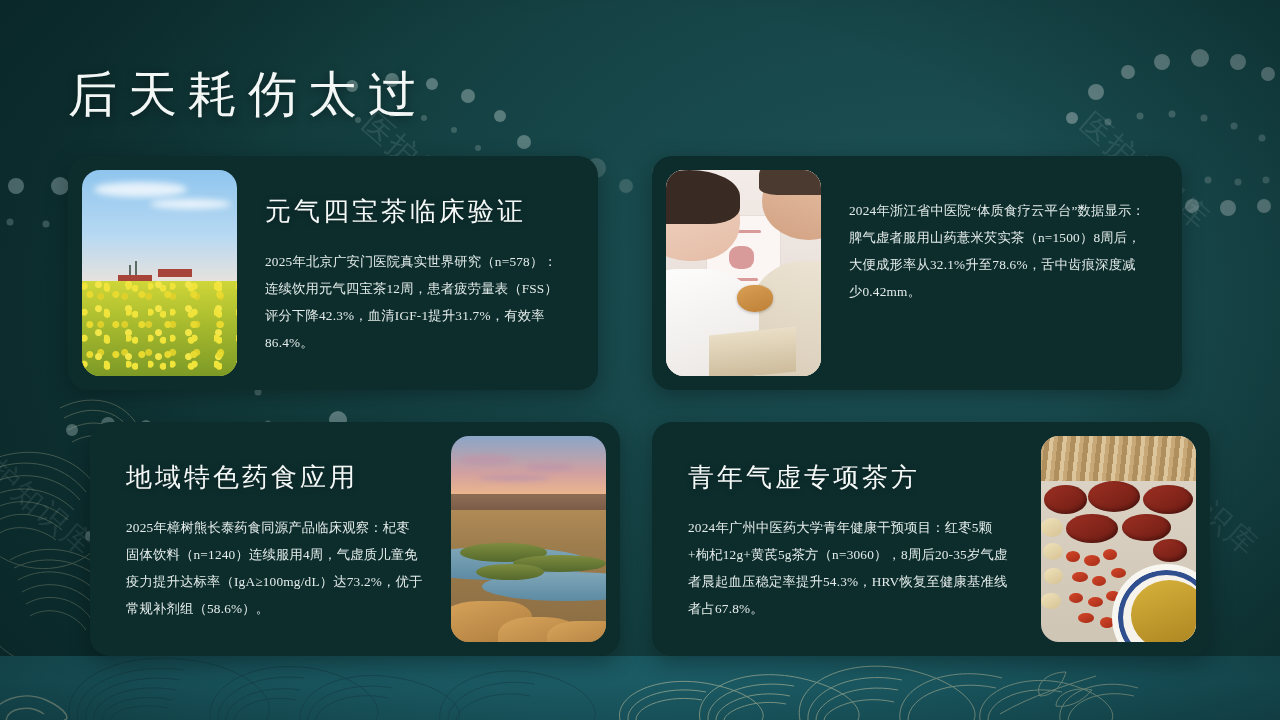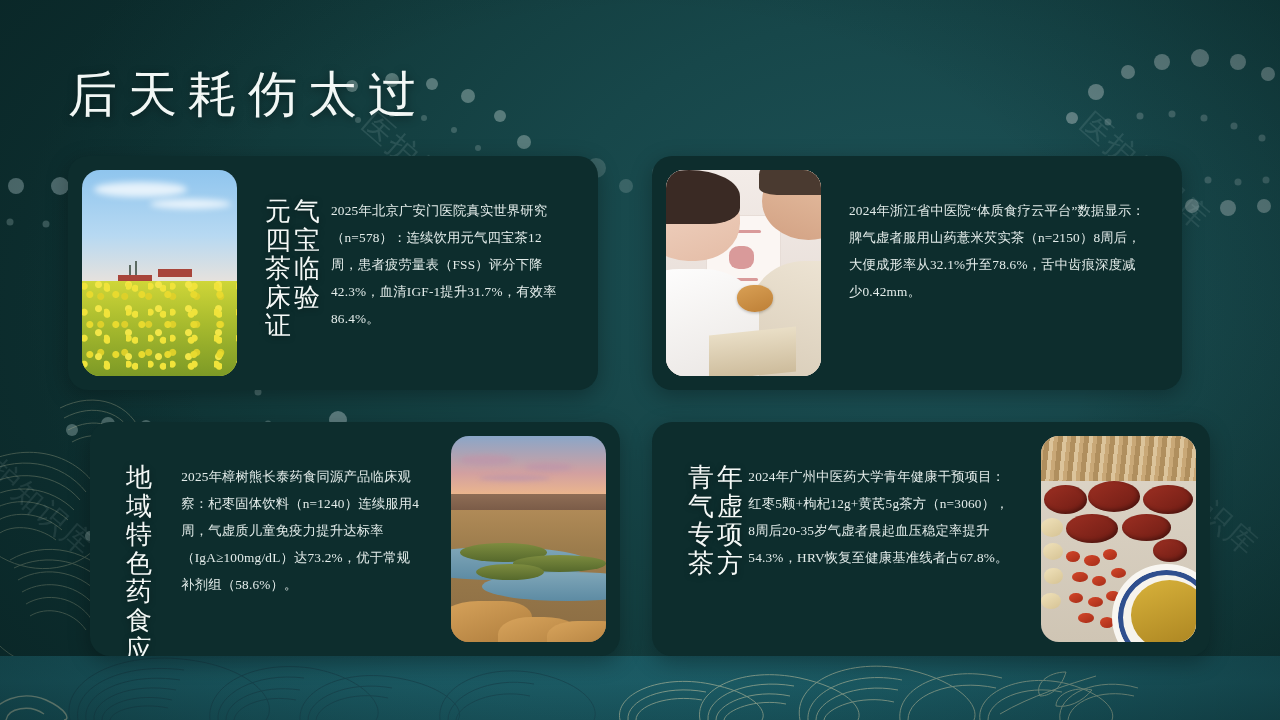--- a/index.html
+++ b/index.html
@@ -68,21 +68,21 @@
     width:155px; flex:0 0 155px;
     border-radius:18px;
     margin:14px;
     overflow:hidden;
     position:relative;
     background:#23343a;
   }
   .card .body{
     flex:1 1 auto;
     padding:42px 36px 20px 14px;
-    display:flex; justify-content:flex-start;
+    display:flex; flex-direction:column; justify-content:flex-start;
   }
   .card.rev .body{ padding:42px 14px 20px 36px; }
 
   .card h2{
     font-size:26px; letter-spacing:3px; font-weight:400;
     color:#f4f8f6; margin-bottom:22px; line-height:1.1;
     font-family:"Liberation Serif","DejaVu Serif",serif;
     text-shadow:0 1px 6px rgba(0,0,0,.4);
   }
   .card p{
@@ -400,21 +400,21 @@
           <div class="hairB"></div>
           <div class="bodyB"></div>
         <div class="headA"></div>
           <div class="hairA"></div>
           <div class="bodyA"></div>
         <div class="book"></div>
         <div class="cake"></div>
       </div>
     </div>
     <div class="body">
-      <p>2024年浙江省中医院“体质食疗云平台”数据显示：脾气虚者服用山药薏米芡实茶（n=2150）8周后，大便成形率从32.1%升至78.6%，舌中齿痕深度减少0.42mm。</p>
+      <p>2024年浙江省中医院“体质食疗云平台”数据显示：脾气虚者服用山药薏米芡实茶（n=1500）8周后，大便成形率从32.1%升至78.6%，舌中齿痕深度减少0.42mm。</p>
     </div>
   </div>
 
   <div class="card rev" style="left:90px; top:422px; width:530px; height:234px;">
     <div class="thumb">
       <div class="ph ph-river">
         <div class="sky-cloud" style="left:6%;top:9%;width:34%;height:5%;"></div>
         <div class="sky-cloud" style="left:48%;top:13%;width:30%;height:4%;"></div>
         <div class="sky-cloud" style="left:18%;top:19%;width:46%;height:3%;"></div>
         <div class="mesa"></div>

